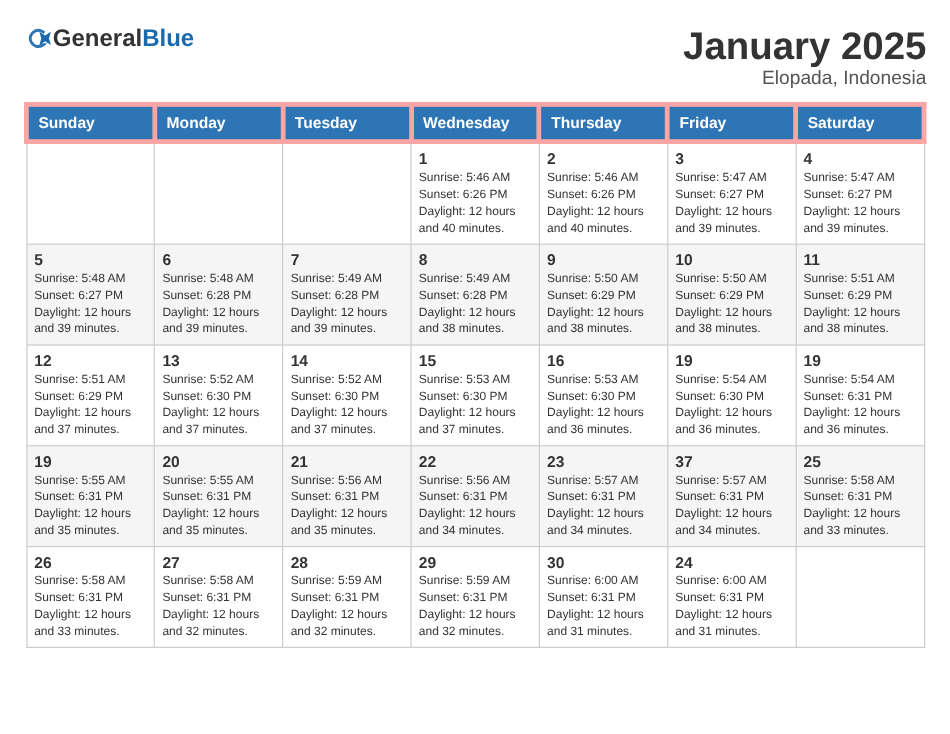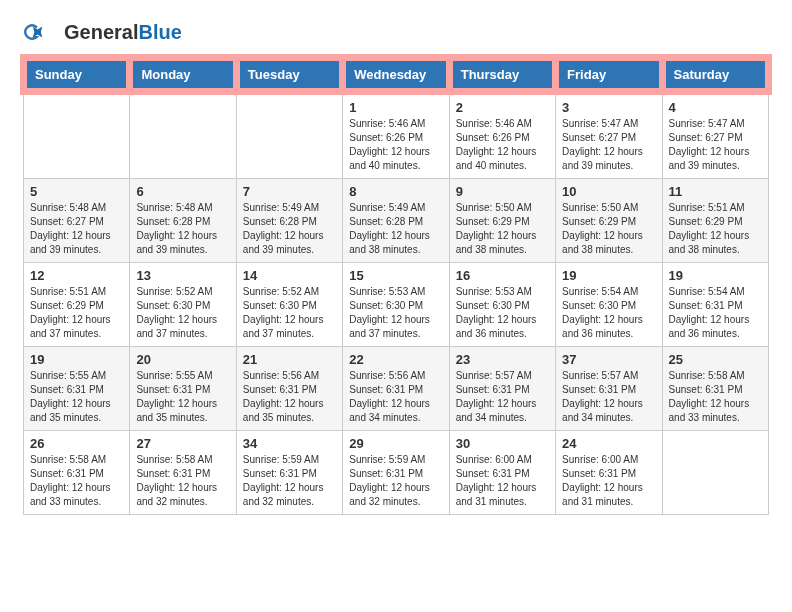--- a/index.html
+++ b/index.html
@@ -12,21 +12,21 @@
     }
     .header {
       display: flex;
       justify-content: space-between;
       align-items: flex-start;
       margin-bottom: 10px;
     }
     .logo {
       display: flex;
       align-items: center;
-      gap: 20px;
+      gap: 0;
     }
     .logo-text-general {
       font-size: 20px;
       font-weight: bold;
       color: #333;
     }
     .logo-text-blue {
       font-size: 20px;
       font-weight: bold;
       color: #1a6aad;
@@ -51,21 +51,21 @@
       width: 100%;
       border-collapse: collapse;
       border: 1px solid #ccc;
     }
     .calendar th {
       background-color: #2e75b6;
       color: #fff;
       text-align: left;
       padding: 6px 8px;
       font-size: 13px;
-      border: 7px solid #fca5a5;
+      border: 4px solid #fca5a5;
     }
     .calendar td {
       vertical-align: top;
       padding: 5px 6px;
       border: 1px solid #ccc;
       width: 14.28%;
       min-height: 80px;
       font-size: 10.5px;
       color: #333;
       background: #fff;
@@ -95,20 +95,24 @@
 
 <div class="header">
   <div class="logo">
     <svg class="logo-icon" viewBox="0 0 30 30" xmlns="http://www.w3.org/2000/svg">
       <path d="M15 5 C10 5, 5 10, 5 15 C5 20, 10 25, 15 25 C18 25, 22 23, 24 20 L18 20 C17 21, 16 22, 15 22 C11.5 22, 8 18.5, 8 15 C8 11.5, 11.5 8, 15 8 C17 8, 19 9, 20.5 10.5 L22 8 C20 6.5, 17.5 5, 15 5 Z" fill="#2e75b6"></path>
       <path d="M22 12 L28 8 L26 15 L28 22 L22 18 L16 22 L18 15 L16 8 Z" fill="#1a6aad"></path>
     </svg>
     <div>
       <span class="logo-text-general">General</span><span class="logo-text-blue">Blue</span>
     </div>
+  </div>
+  <div class="title-section">
+    <div class="month-title">January 2025</div>
+    <div class="location-title">Elopada, Indonesia</div>
   </div>
 </div>
 
 <table class="calendar">
   <thead>
     <tr>
       <th>Sunday</th>
       <th>Monday</th>
       <th>Tuesday</th>
       <th>Wednesday</th>
@@ -313,21 +317,21 @@
 and 33 minutes.</div>
         </td>
         <td>
           <div class="day-number">27</div>
           <div class="day-info" style="white-space: pre-line;">Sunrise: 5:58 AM
 Sunset: 6:31 PM
 Daylight: 12 hours
 and 32 minutes.</div>
         </td>
         <td>
-          <div class="day-number">34</div>
+          <div class="day-number">28</div>
           <div class="day-info" style="white-space: pre-line;">Sunrise: 5:59 AM
 Sunset: 6:31 PM
 Daylight: 12 hours
 and 32 minutes.</div>
         </td>
         <td>
           <div class="day-number">29</div>
           <div class="day-info" style="white-space: pre-line;">Sunrise: 5:59 AM
 Sunset: 6:31 PM
 Daylight: 12 hours

